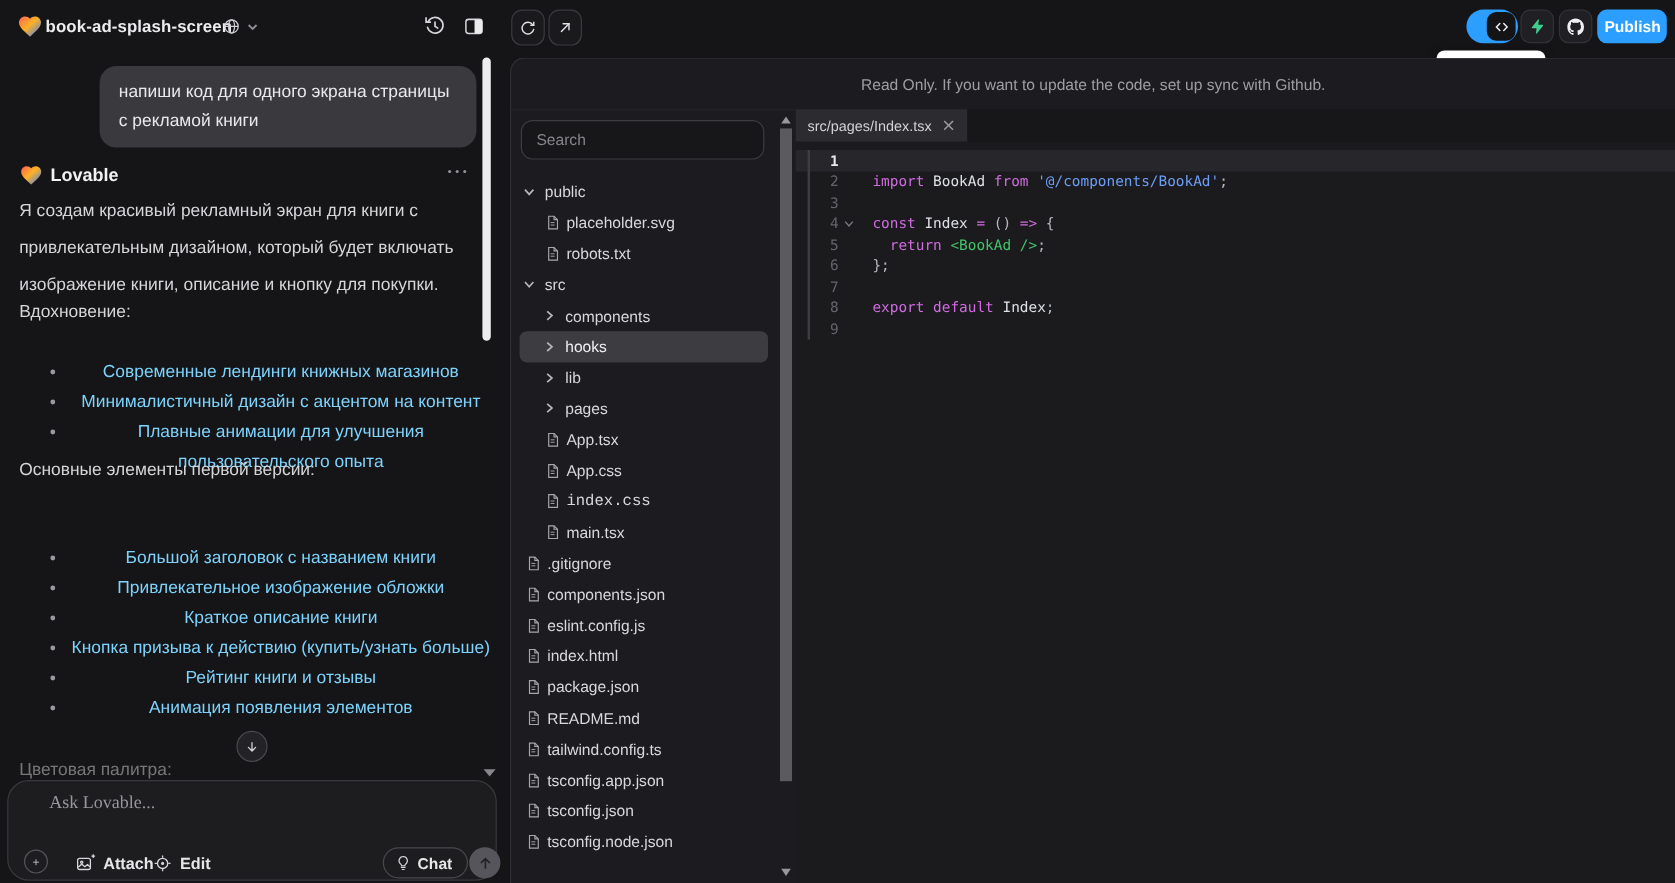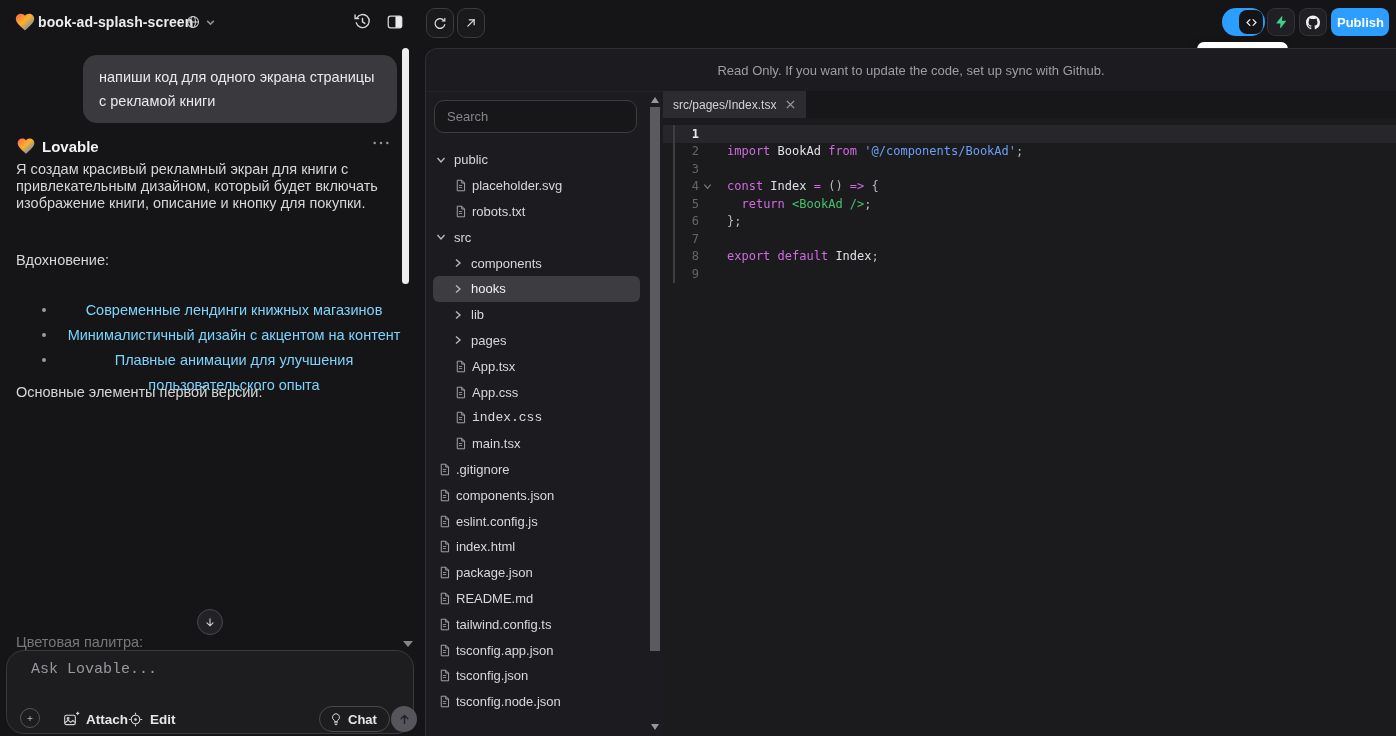--- a/index.html
+++ b/index.html
@@ -23,31 +23,31 @@
   .tooltip{left:1197px;top:42px;background:#ffffff;color:#26262a;font-size:12.5px;padding:5px 11px;
            border-radius:7px;box-shadow:0 2px 10px rgba(0,0,0,.45);white-space:nowrap;}
 
   
   .bubble{left:83px;top:55px;width:282px;padding:10px 16px;background:#3a3a3e;border-radius:14px;
           font-size:14.5px;line-height:24px;color:#e9e9eb;}
   .chat-scroll-thumb{left:402px;top:48px;width:7px;height:236px;background:#ededf0;border-radius:4px;cursor:pointer;}
   .chat-scroll-down{left:403px;top:641px;width:0;height:0;border-left:5px solid transparent;
                     border-right:5px solid transparent;border-top:6px solid #86868c;}
   .lv-name{left:42px;top:138px;font-size:15px;font-weight:700;color:#f2f2f4;}
-  .para{left:16px;top:161px;width:384px;font-size:14.5px;line-height:17px;color:#d6d6d9;}
+  .para{left:16px;top:161px;width:384px;font-size:14.5px;line-height:31px;color:#d6d6d9;}
   .sec{width:384px;font-size:14.5px;color:#d6d6d9;}
   ul.blist{left:16px;width:380px;list-style:none;margin:15px;padding:0;font-size:14.5px;line-height:24.5px;color:#7dd3fc;text-align:center;}
   ul.blist li{position:relative;padding-left:26px;margin-bottom:.5px;}
   ul.blist li::before{content:"";position:absolute;left:11px;top:10px;width:4px;height:4px;border-radius:50%;background:#9a9aa0;}
   .clipped{left:16px;top:634px;font-size:14.5px;color:#d6d6d9;opacity:.5;}
   .scrolldown-btn{left:197px;top:609px;width:26px;height:26px;border-radius:50%;background:#232327;
                   border:1px solid #48484d;display:flex;align-items:center;justify-content:center;cursor:pointer;}
   .inputbox{left:6px;top:650px;width:408px;height:84px;background:#1d1d20;border:1px solid #39393d;border-radius:18px;box-sizing:border-box;}
-  .inputbox textarea{position:absolute;left:22px;top:8px;width:370px;height:38px;background:transparent;border:none;outline:none;
-                     resize:none;color:#e8e8ea;font-size:15px;font-family:Liberation Mono, monospace;}
+  .inputbox textarea{position:absolute;left:32px;top:8px;width:370px;height:38px;background:transparent;border:none;outline:none;
+                     resize:none;color:#e8e8ea;font-size:15px;font-family:Liberation Serif, serif;}
   .inputbox textarea::placeholder{color:#97979d;}
   .plus-btn{left:13px;top:57px;width:20px;height:20px;border-radius:50%;border:1px solid #56565b;background:none;
             display:flex;align-items:center;justify-content:center;cursor:pointer;}
   .txt-btn{display:flex;align-items:center;gap:6px;background:none;border:none;color:#e6e6e9;font-size:13.5px;
            font-weight:600;cursor:pointer;font-family:inherit;padding:0;}
   .chat-pill{left:312px;top:55px;height:26px;padding:0 12px 0 9px;border:1px solid #48484d;border-radius:14px;
              display:flex;align-items:center;gap:5px;background:none;color:#e6e6e9;font-size:13px;font-weight:600;cursor:pointer;font-family:inherit;}
   .send-btn{left:384px;top:55px;width:26px;height:26px;border-radius:50%;background:#55555b;border:none;
             display:flex;align-items:center;justify-content:center;cursor:pointer;}
 
@@ -187,20 +187,28 @@
   </button>
 
   <p class="abs para" style="margin:0;">Я создам красивый рекламный экран для книги с привлекательным дизайном, который будет включать изображение книги, описание и кнопку для покупки.</p>
   <div class="abs sec" style="left:16px;top:252px;">Вдохновение:</div>
   <ul class="abs blist" style="top:283px;">
       <li>Современные лендинги книжных магазинов</li>
       <li>Минималистичный дизайн с акцентом на контент</li>
       <li>Плавные анимации для улучшения пользовательского опыта</li>
     </ul>
   <div class="abs sec" style="left:16px;top:384px;">Основные элементы первой версии:</div>
+  <ul class="abs blist" style="top:438px;">
+      <li>Большой заголовок с названием книги</li>
+      <li>Привлекательное изображение обложки</li>
+      <li>Краткое описание книги</li>
+      <li>Кнопка призыва к действию (купить/узнать больше)</li>
+      <li>Рейтинг книги и отзывы</li>
+      <li>Анимация появления элементов</li>
+    </ul>
   <div class="abs clipped">Цветовая палитра:</div>
 
   <button class="abs scrolldown-btn">
     <svg width="13" height="13" viewBox="0 0 20 20" fill="none" stroke="#d2d2d6" stroke-width="1.8" stroke-linecap="round">
       <path d="M10 4v11M5 10.5 10 15.5l5-5"></path>
       </svg>
   </button>
 
   <div class="abs inputbox">
     <textarea placeholder="Ask Lovable..." style=""></textarea>

